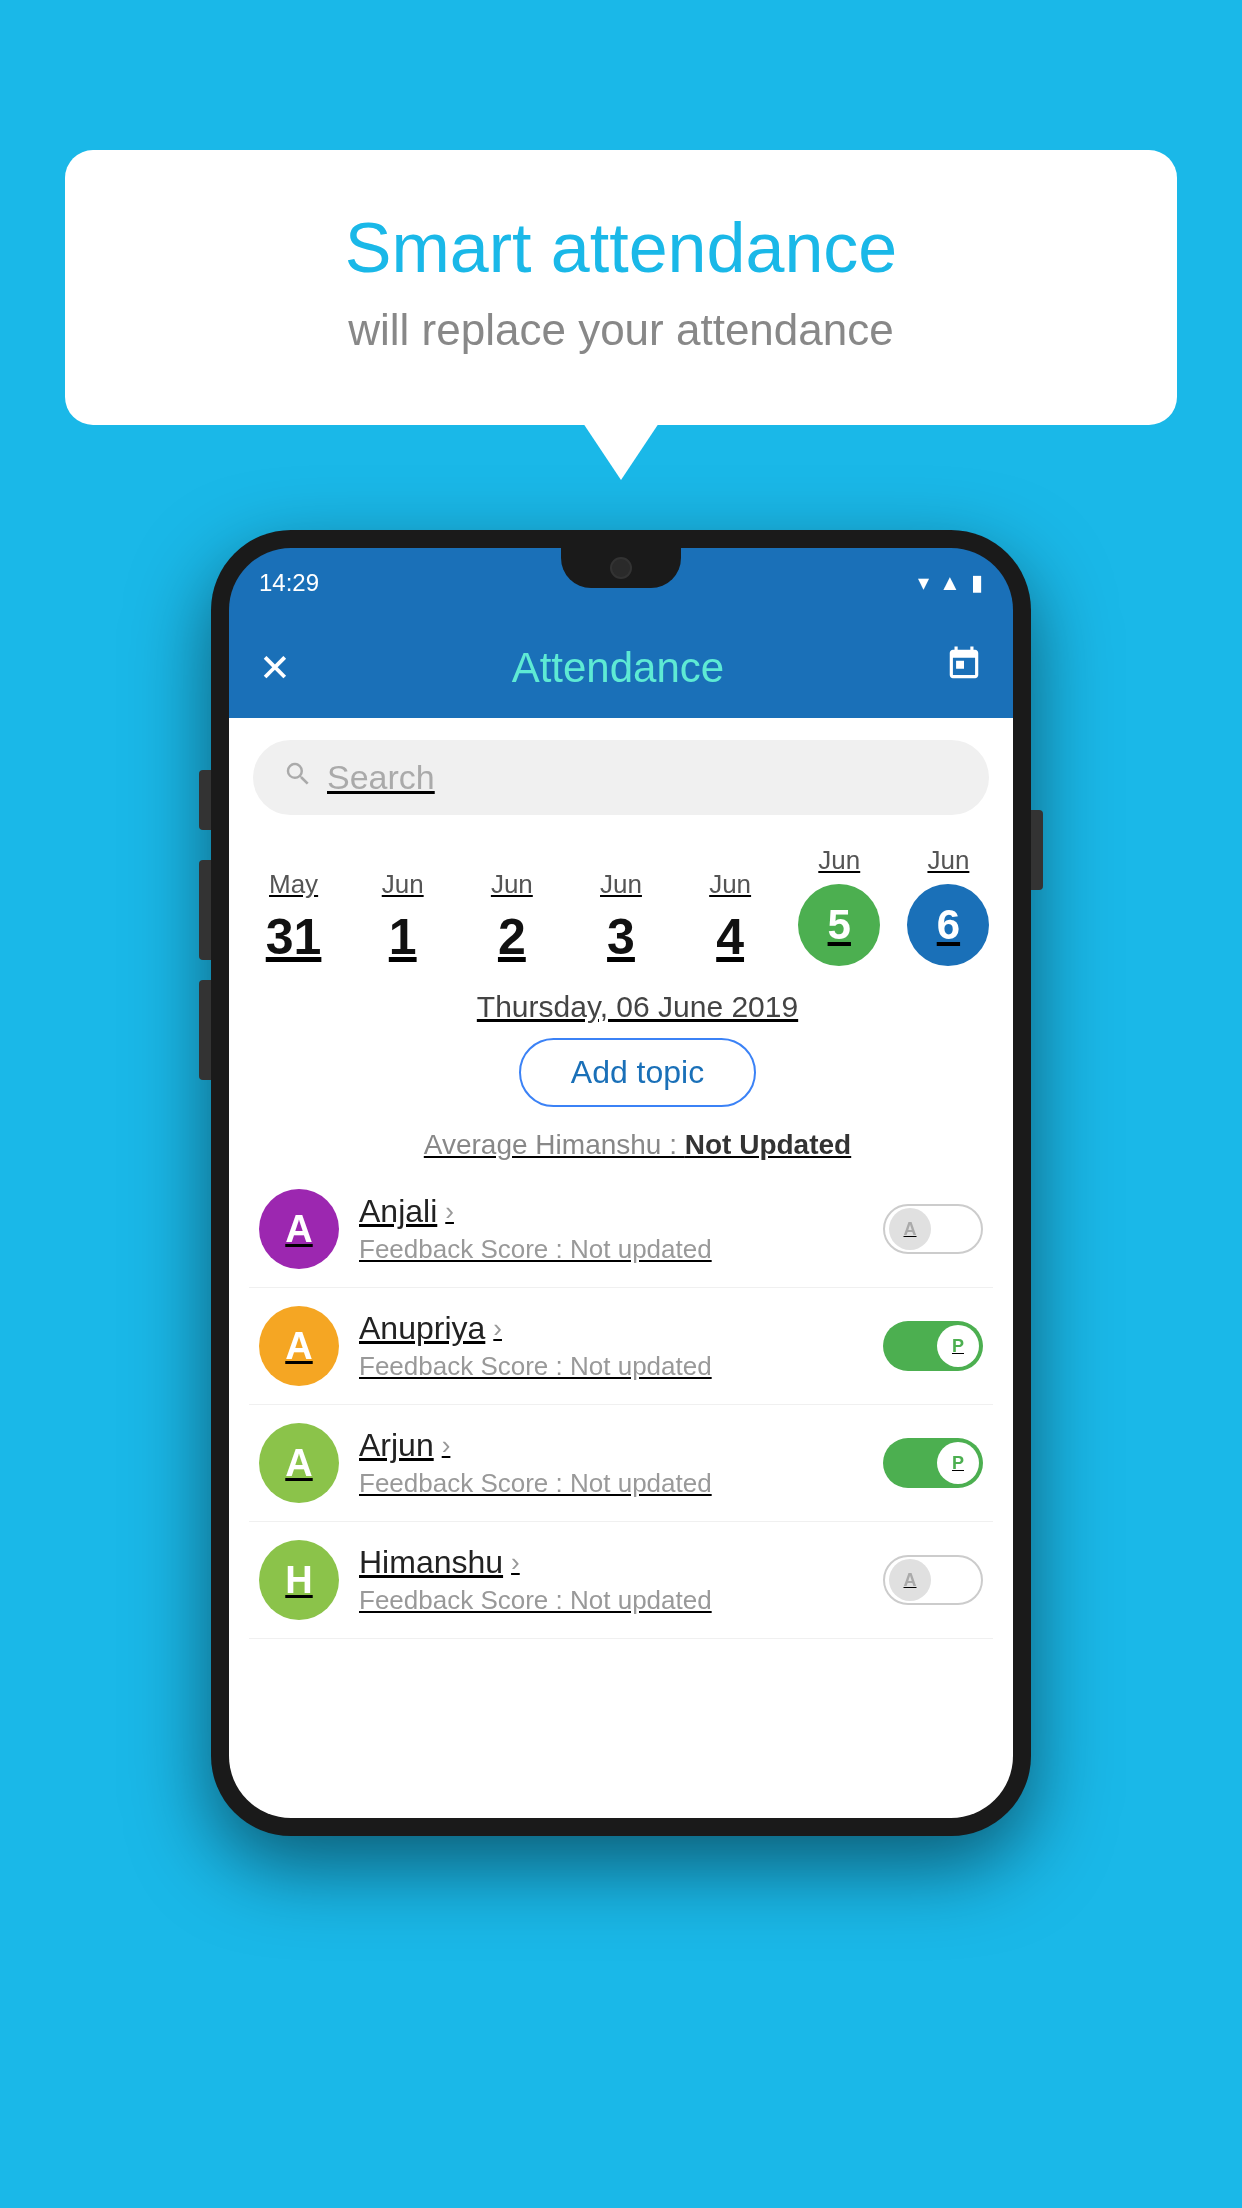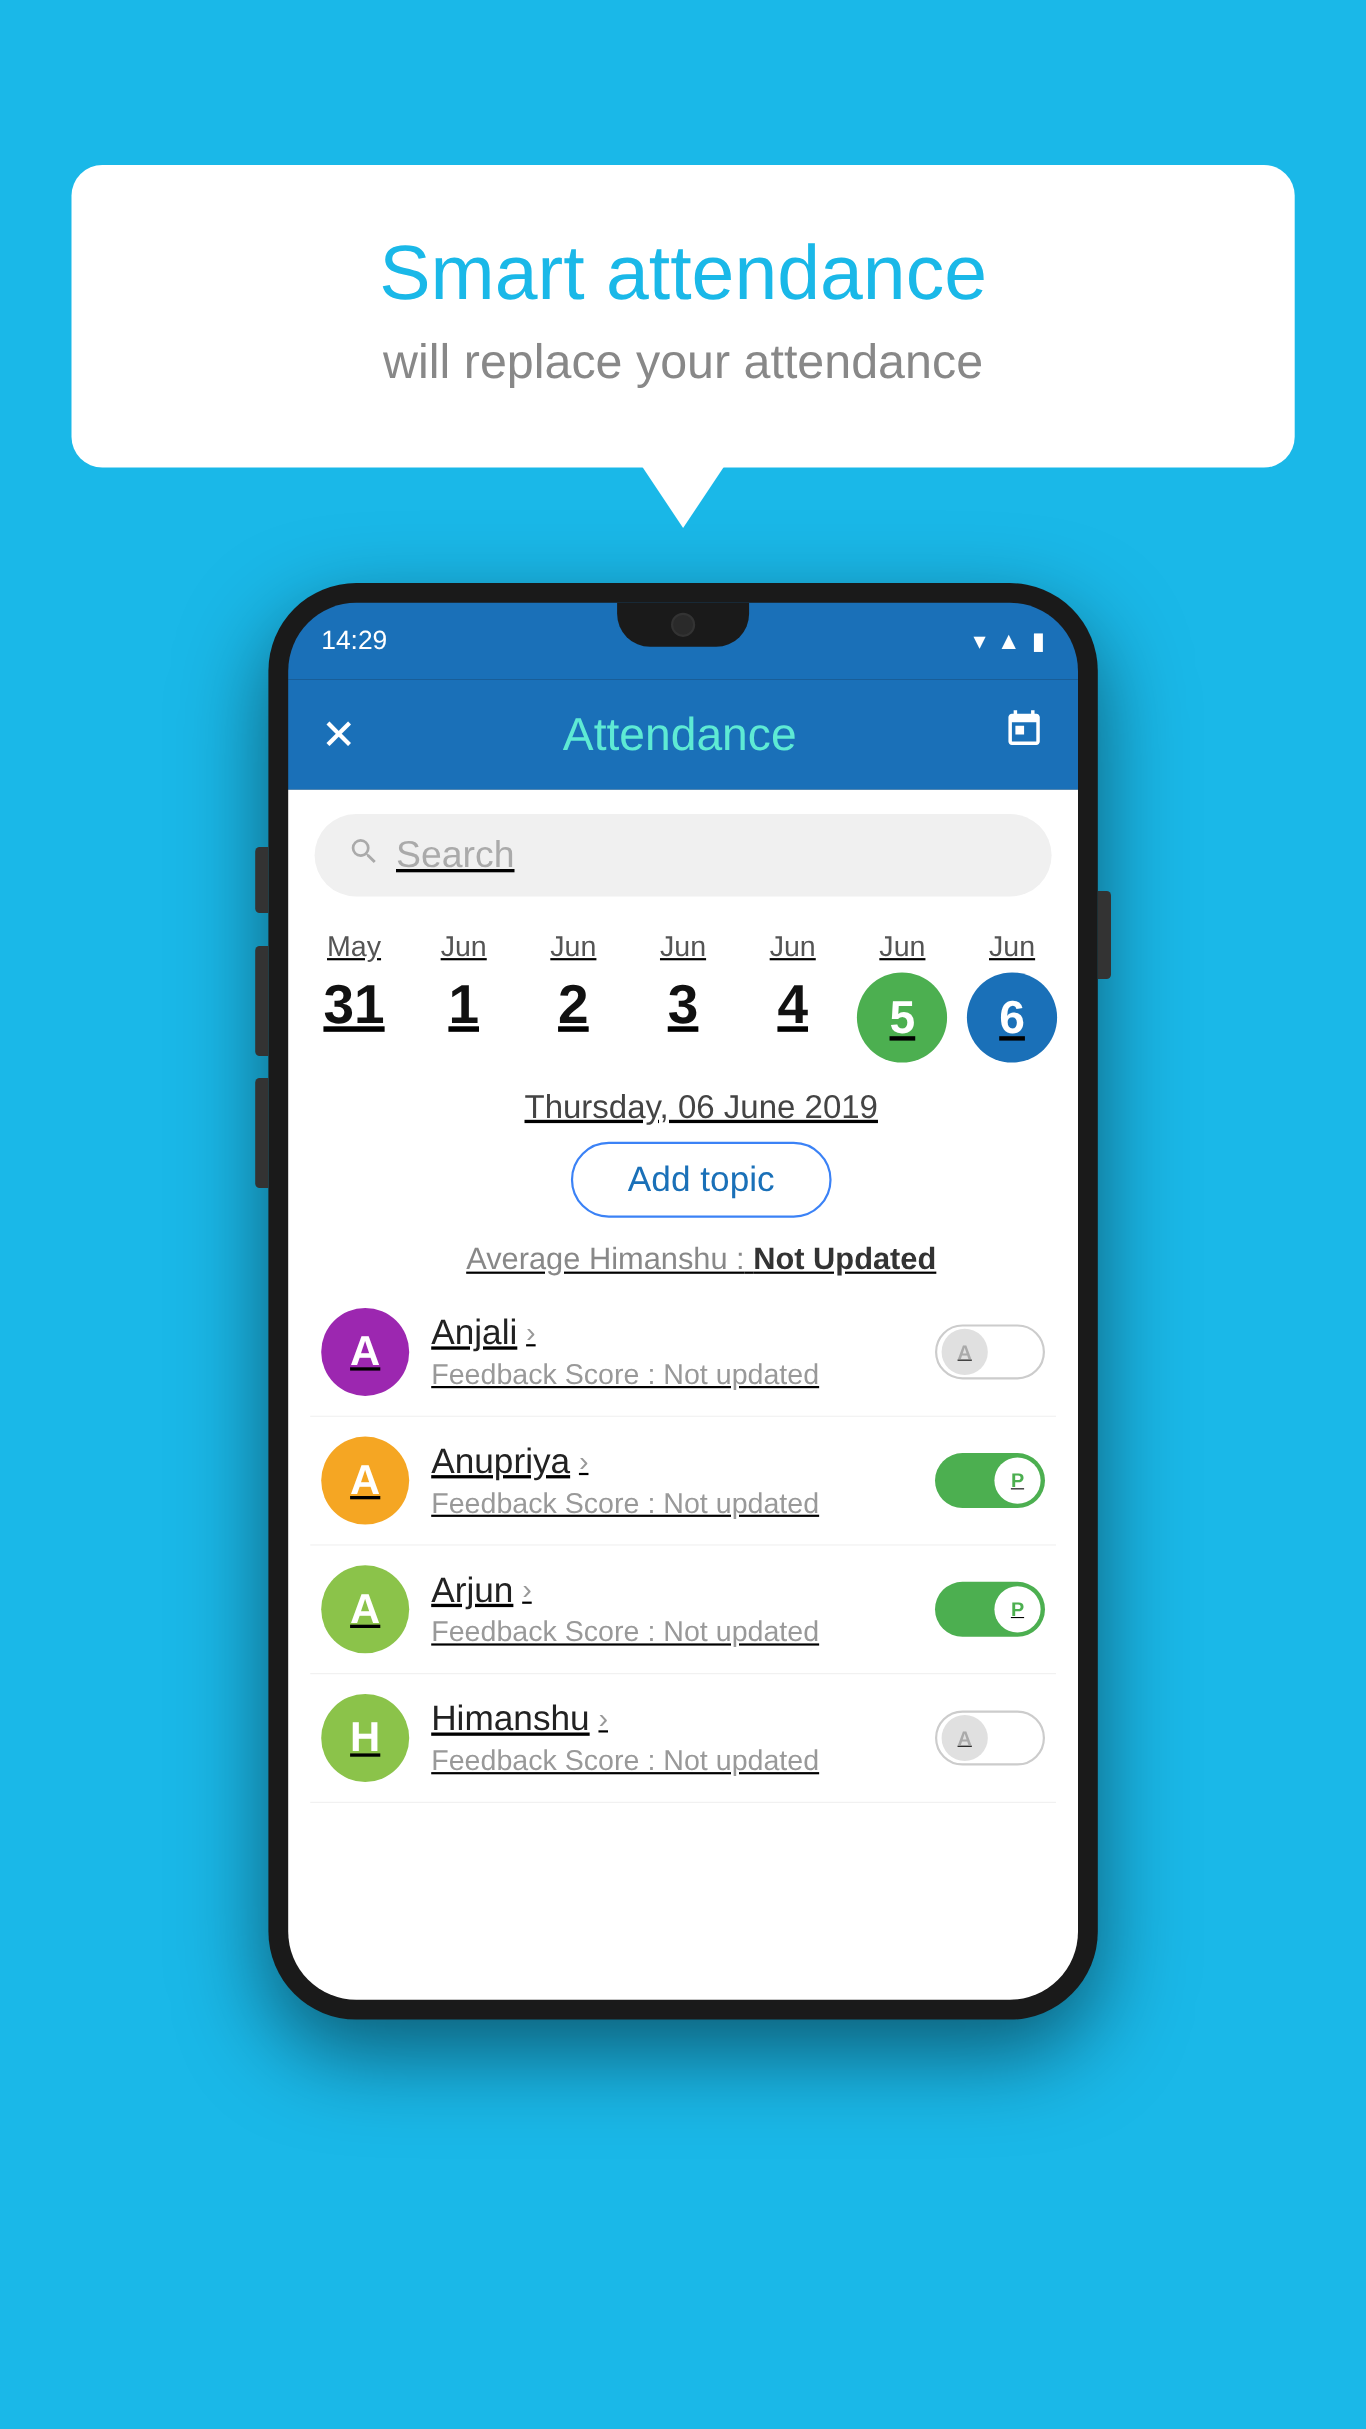--- a/index.html
+++ b/index.html
@@ -55,21 +55,21 @@
       margin-top: 18px;
       font-weight: 300;
     }
 
     
     .phone-container {
       position: absolute;
       top: 530px;
       left: 50%;
       transform: translateX(-50%);
-      width: 754px;
+      width: 820px;
     }
 
     .phone-outer {
       background: #1a1a1a;
       border-radius: 80px;
       padding: 18px;
       box-shadow: 0 30px 80px rgba(0,0,0,0.5);
       position: relative;
     }
 
@@ -176,21 +176,21 @@
     .search-text {
       color: #aaa;
       font-size: 34px;
     }
 
     
     .date-strip {
       display: flex;
       justify-content: space-around;
       padding: 20px 10px 0;
-      align-items: flex-start;
+      align-items: flex-end;
     }
 
     .date-item {
       display: flex;
       flex-direction: column;
       align-items: center;
       gap: 8px;
       width: 90px;
     }
 

